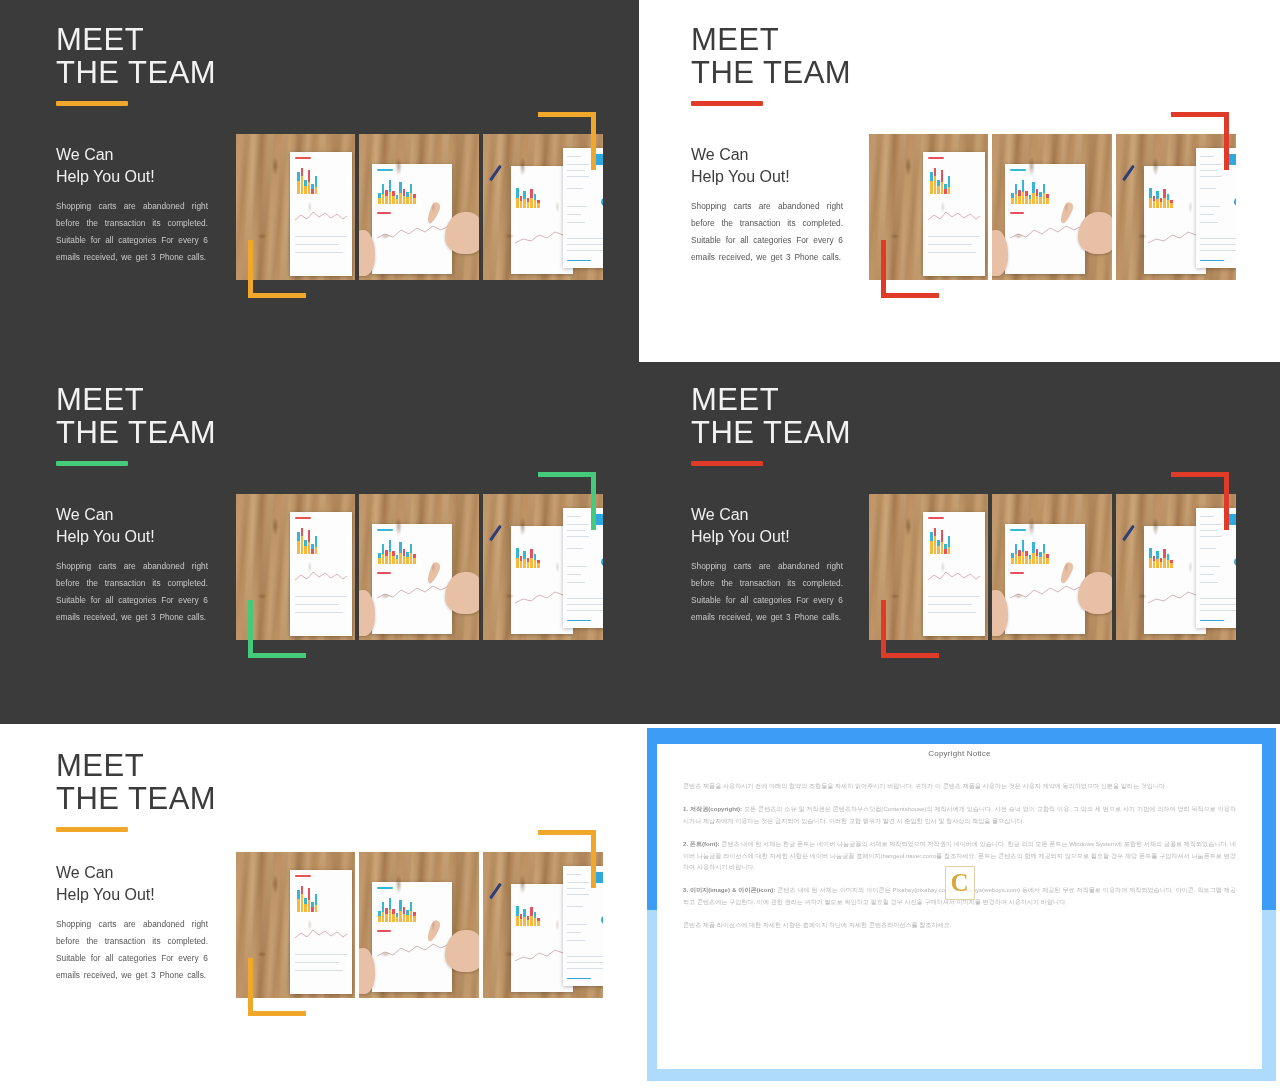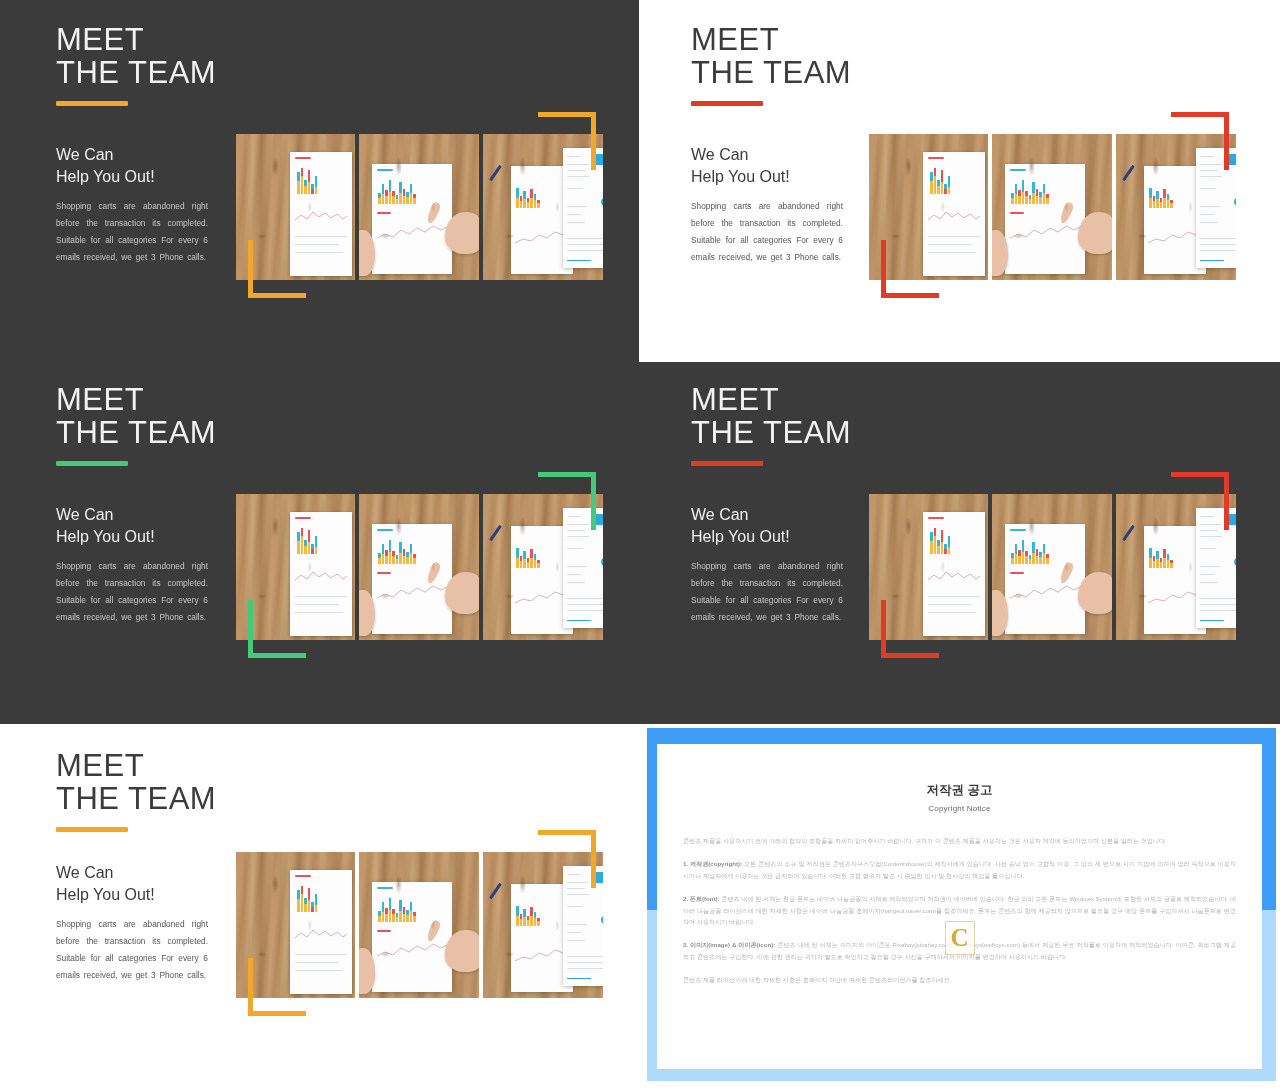--- a/index.html
+++ b/index.html
@@ -1134,21 +1134,20 @@
   </div>
 
   <div class="slide light">
     <div class="cr-wrap">
 
       <div class="cr-band-top" style="background:#3d9cf5"></div>
       <div class="cr-band-bot" style="background:#aedbfb"></div>
 
       <div class="cr-card">
 
-        <div class="cr-title">저작권 공고</div>
         <div class="cr-sub">Copyright Notice</div>
 
         <div class="cr-body">
 
           <div class="cr-watermark">C</div>
 
           <p>콘텐츠 제품을 사용하시기 전에 아래의 협약의 조항들을 자세히 읽어주시기 바랍니다. 귀하가 이 콘텐츠 제품을 사용하는 것은 사용자 계약에 동의하였으며 신분을 알리는 것입니다.</p>
 
           <p>
             <b>1. 저작권(copyright):</b>

